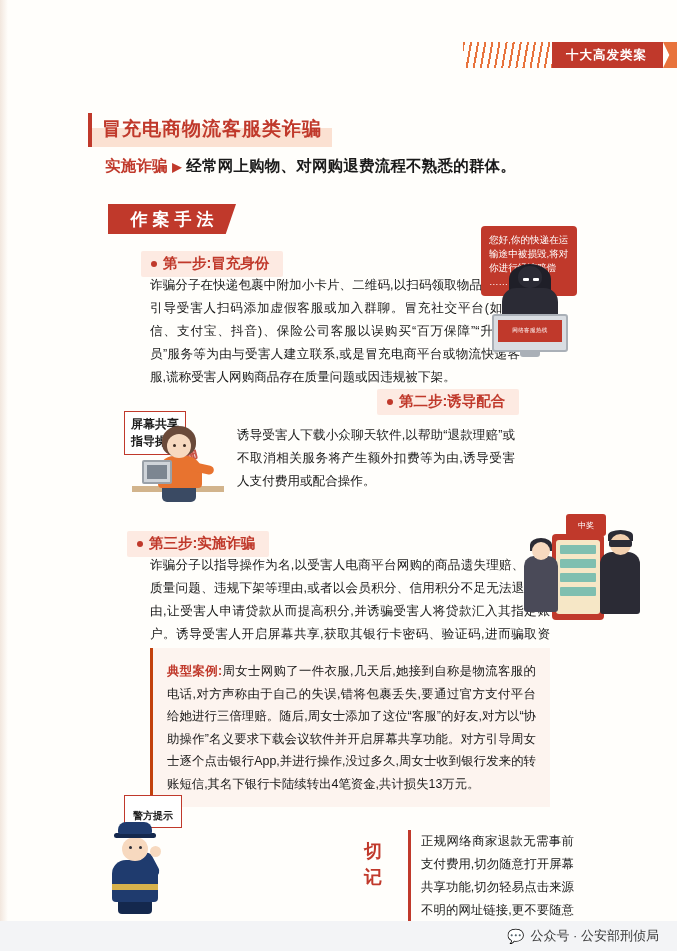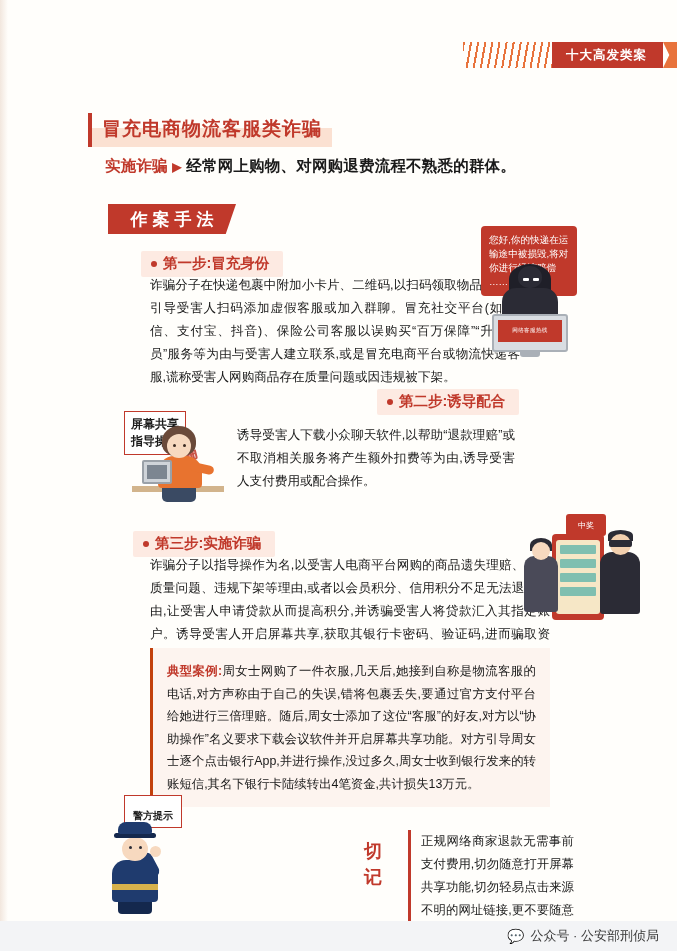--- a/index.html
+++ b/index.html
@@ -89,21 +89,21 @@
     padding: 3px 14px 4px 10px;
     border-radius: 2px;
     margin-left: 19px;
   }
   .step-head .dot {
     width: 6px; height: 6px; border-radius: 50%;
     background: #c0392b; margin-right: 6px; flex: none;
   }
   #step1 { left: 122px; top: 251px; }
   #step2 { left: 358px; top: 389px; text-align: right; }
-  #step3 { left: 114px; top: 531px; }
+  #step3 { left: 108px; top: 531px; }
 
   .para {
     position: absolute;
     font-size: 12.6px; line-height: 23px; color: #1a1a1a;
     text-align: justify;
   }
   #p1 { left: 150px; top: 274px; width: 370px; }
   #p2 { left: 237px; top: 424px; width: 278px; }
   #p3 { left: 150px; top: 554px; width: 400px; }
 

